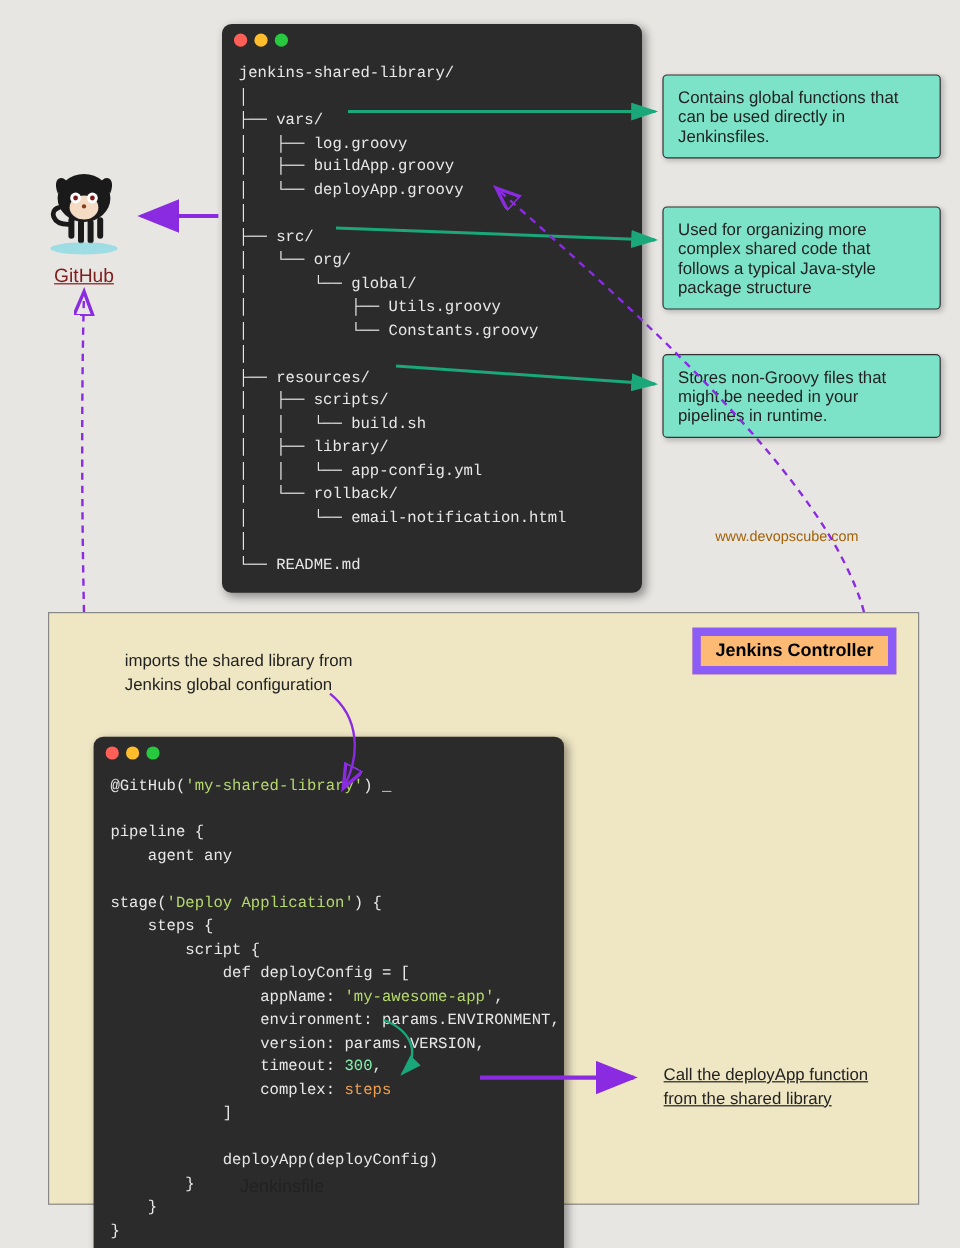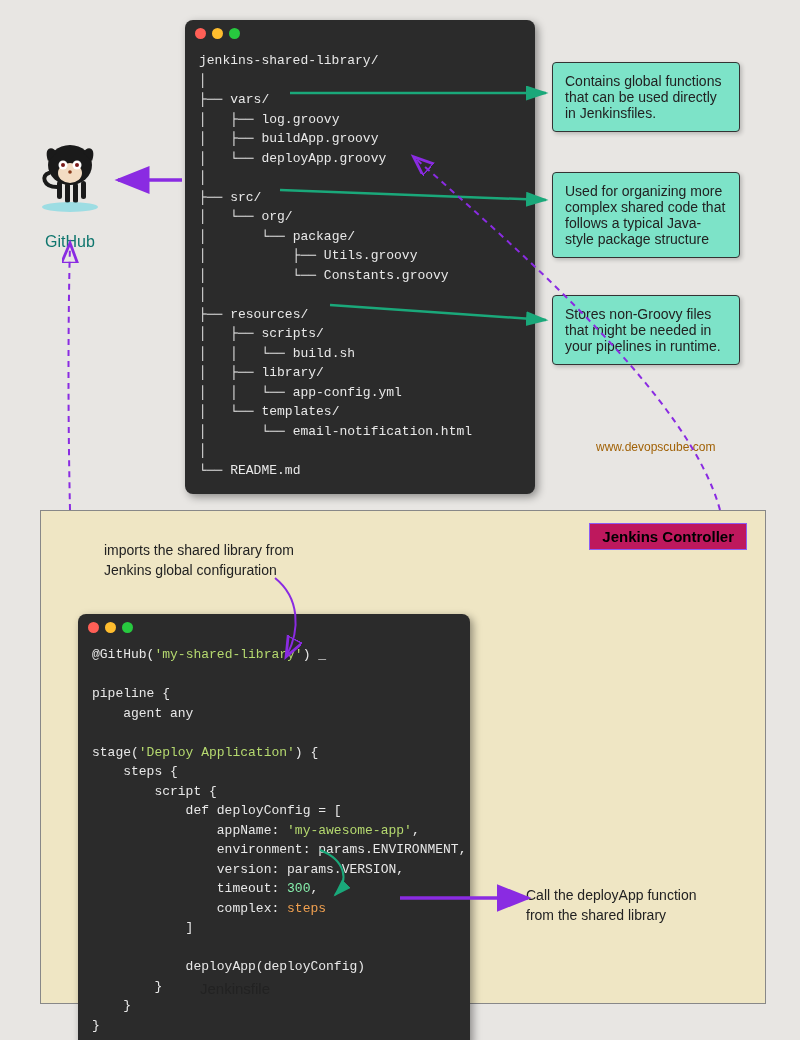--- a/index.html
+++ b/index.html
@@ -36,64 +36,65 @@
 
   .annotation-box {
     position: absolute;
     background: #7de3c8;
     border: 1px solid #333;
     border-radius: 4px;
     padding: 10px 12px;
     font-size: 14px;
     color: #222;
     box-shadow: 2px 2px 4px rgba(0,0,0,0.2);
-    width: 188px;
+    width: 232px;
   }
   .anno1 { left: 552px; top: 62px; }
   .anno2 { left: 552px; top: 172px; }
   .anno3 { left: 552px; top: 295px; }
 
   .github-block { position: absolute; left: 35px; top: 135px; text-align: center; }
-  .github-label { font-size: 16px; margin-top: 16px; color: #0f766e; }
+  .github-label { font-size: 16px; margin-top: 4px; color: #7f1d1d; text-decoration: underline; }
 
   .jenkins-panel {
     position: absolute;
     left: 40px; top: 510px;
     width: 726px; height: 494px;
     background: #efe6c4;
     border: 1px solid #888;
   }
   .jenkins-label {
     position: absolute;
     right: 18px; top: 12px;
-    background: #be185d;
-    border: 1px solid #8b5cf6;
+    background: #fdba74;
+    border: 7px solid #8b5cf6;
     padding: 4px 12px;
     font-weight: bold;
     font-size: 15px;
   }
   .jenkinsfile-label {
     position: absolute;
     left: 200px; top: 980px;
     font-size: 15px;
     color: #222;
   }
   .import-label {
     position: absolute;
     left: 104px; top: 541px;
     font-size: 14px;
     color: #222;
     line-height: 1.4;
   }
   .call-label {
     position: absolute;
-    left: 526px; top: 886px;
+    left: 553px; top: 886px;
     font-size: 14px;
     color: #222;
     line-height: 1.4;
+    text-decoration: underline;
   }
   .website {
     position: absolute;
     left: 596px; top: 440px;
     font-size: 12px;
     color: #a16207;
   }
   .str { color: #b5d96f; text-align: center; }
   .num { color: #86efac; }
   .bool { color: #f0a050; }
@@ -141,30 +142,30 @@
   </div>
   <div class="terminal-body"><span>jenkins-shared-library/</span>
 │
 ├── <span>vars/</span>
 │   ├── <span>log.groovy</span>
 │   ├── <span>buildApp.groovy</span>
 │   └── <span>deployApp.groovy</span>
 │
 ├── <span>src/</span>
 │   └── <span>org/</span>
-│       └── <span>package/</span>
+│       └── <span>global/</span>
 │           ├── <span>Utils.groovy</span>
 │           └── <span>Constants.groovy</span>
 │
 ├── <span>resources/</span>
 │   ├── <span>scripts/</span>
 │   │   └── <span>build.sh</span>
 │   ├── <span>library/</span>
 │   │   └── <span>app-config.yml</span>
-│   └── <span>templates/</span>
+│   └── <span>rollback/</span>
 │       └── <span>email-notification.html</span>
 │
 └── <span>README.md</span></div>
 </div>
 
 <div class="annotation-box anno1">Contains global  functions that can be used directly in Jenkinsfiles.</div>
 <div class="annotation-box anno2">Used for organizing more complex shared code that follows a typical Java-style package structure</div>
 <div class="annotation-box anno3">Stores non-Groovy files that might be needed in your pipelines in runtime.</div>
 
 <div class="website">www.devopscube.com</div>

